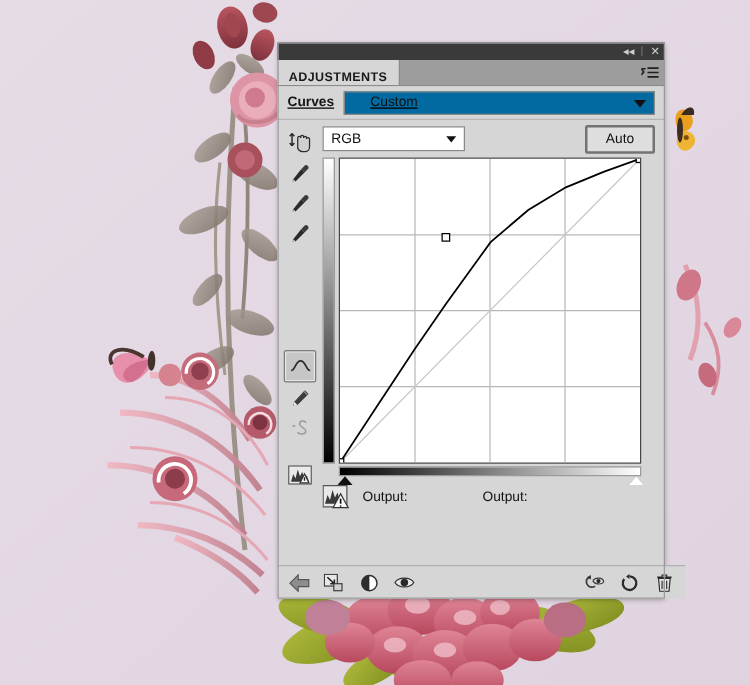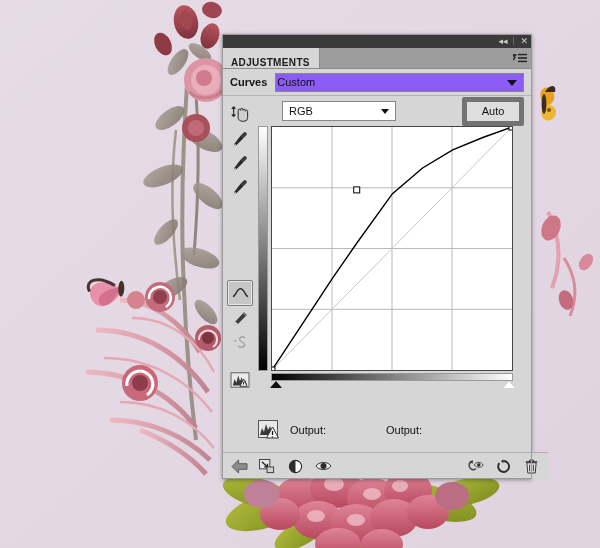--- a/index.html
+++ b/index.html
@@ -36,26 +36,26 @@
     border-right:1px solid #8a8a8a;
   }
   .tabfill{flex:1;position:relative;}
   .menu-icon{
     position:absolute;right:5px;top:50%;transform:translateY(-50%);
     width:14px;height:9px;
   }
 
   .row-curves{
     height:26px;display:flex;align-items:center;padding:0 8px;gap:8px;
-    background:#d6d6d6;border-bottom:1px solid #b4b4b4;
+    background:#d6d6d6;border-bottom:1px solid #b4b4b4;text-decoration:underline;
   }
   .lbl-curves{font-size:11px;font-weight:bold;color:#151515;}
   .preset{
-    flex:1;height:17px;background:#8b5cf6;border:1px solid #888;
-    display:flex;align-items:center;padding:0 1px;
+    flex:1;height:17px;background:#0369a1;border:1px solid #888;
+    display:flex;align-items:center;padding:0 20px;
     font-size:11px;color:#101010;position:relative;
   }
   .caret{
     position:absolute;right:6px;top:50%;margin-top:-2px;
     width:0;height:0;border-left:5px solid transparent;
     border-right:5px solid transparent;border-top:6px solid #111;
   }
 
   .body{display:flex;height:296px;}
   .toolcol{
@@ -65,30 +65,30 @@
   .tool{width:24px;height:24px;display:flex;align-items:center;justify-content:center;}
   .tool.sel{border:1px solid #7c7c7c;background:#c6c6c6;border-radius:2px;box-shadow:inset 0 0 0 1px #e6e6e6;}
   .tool.dim{opacity:.45;}
   .spacer-lg{flex:1;}
 
   .maincol{flex:1;padding-right:8px;}
   .row-channel{height:30px;display:flex;align-items:center;gap:0;}
   .channel{
     width:100px;height:18px;background:#fff;border:1px solid #888;
     display:flex;align-items:center;padding:0 6px;font-size:11px;
-    color:#101010;position:relative;margin-left:24px;
+    color:#101010;position:relative;
   }
   .caret-sm{
     position:absolute;right:6px;top:50%;margin-top:-2px;
     width:0;height:0;border-left:4px solid transparent;
     border-right:4px solid transparent;border-top:5px solid #111;
   }
   .auto-btn{
     margin-left:auto;width:52px;height:19px;background:#dedede;
-    border:5px solid #737373;border-radius:2px;font-size:11px;color:#111;
+    border:2px solid #737373;border-radius:2px;font-size:11px;color:#111;
     display:flex;align-items:center;justify-content:center;text-align:center;
   }
 
   .graphwrap{position:relative;width:255px;height:255px;margin-left:0;}
   .vgrad{position:absolute;left:0;top:0;width:10px;height:245px;
          background:linear-gradient(to bottom,#ffffff,#000000);
          border:1px solid #9a9a9a;box-sizing:border-box;}
   .plot{position:absolute;left:13px;top:0;width:242px;height:245px;
         background:#fff;border:1px solid #454545;box-sizing:border-box;}
   .hgrad{position:absolute;left:13px;top:247px;width:242px;height:8px;
@@ -96,21 +96,21 @@
          border:1px solid #9a9a9a;box-sizing:border-box;}
   .tri-b{position:absolute;left:12px;top:255px;width:0;height:0;
          border-left:6px solid transparent;border-right:6px solid transparent;
          border-bottom:7px solid #111;}
   .tri-w{position:absolute;left:245px;top:255px;width:0;height:0;
          border-left:6px solid transparent;border-right:6px solid transparent;
          border-bottom:7px solid #fff;filter:drop-shadow(0 0 0.5px #777);}
 
   .row-output{
     height:34px;display:flex;align-items:center;gap:0;padding-left:0;
-    font-size:11px;color:#111;margin-top:32px;
+    font-size:11px;color:#111;
   }
   .hist-icon{width:22px;height:20px;margin-right:10px;}
   .out-lbl{width:96px;}
   .in-lbl{}
 
   .footer{
     position:absolute;left:0;bottom:0;width:100%;height:26px;
     background:#d6d6d6;border-top:1px solid #b0b0b0;
     display:flex;align-items:center;padding:0 8px;gap:10px;
   }

